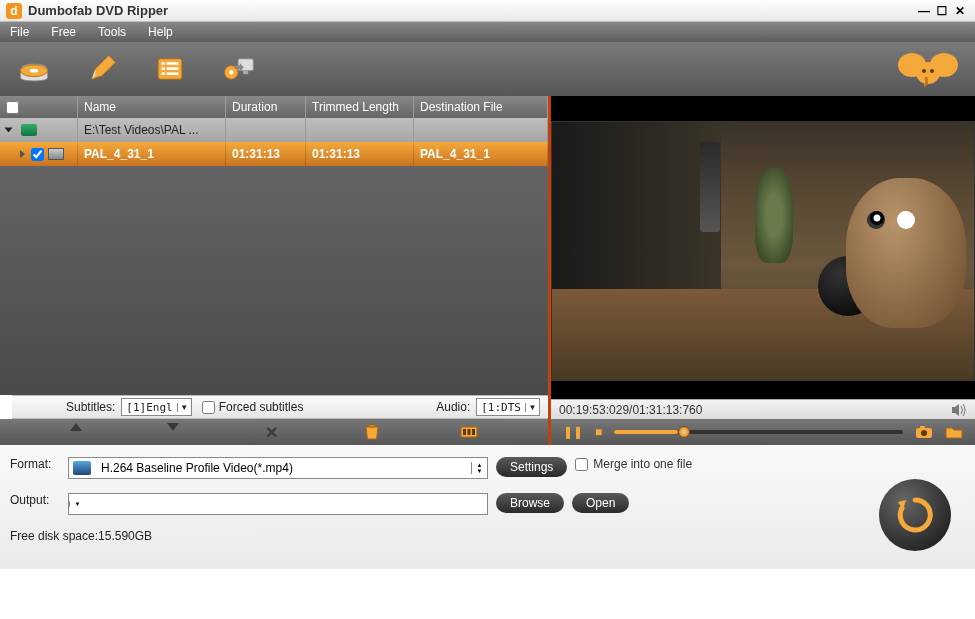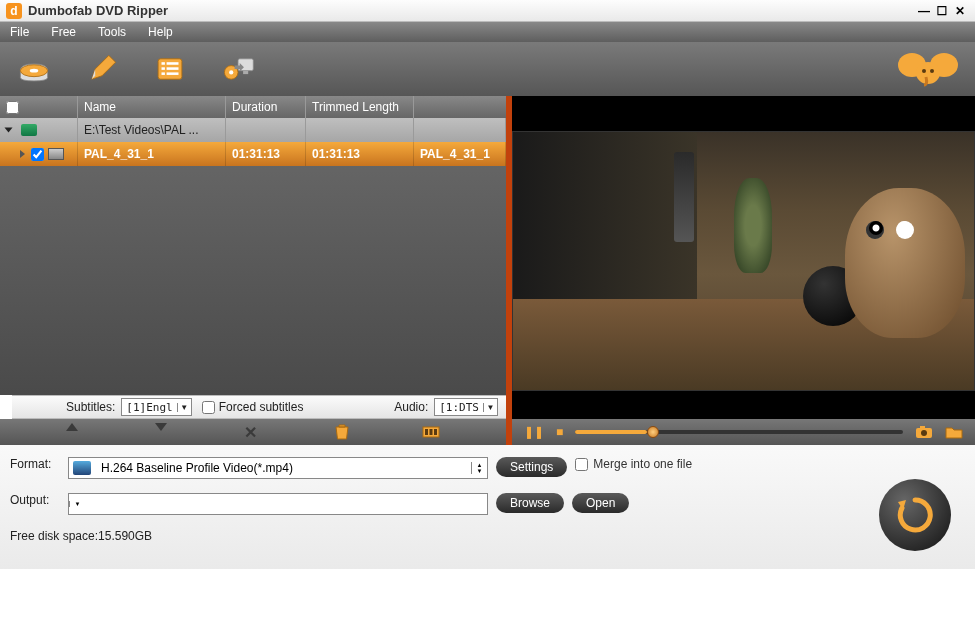--- a/index.html
+++ b/index.html
@@ -18,21 +18,21 @@
 
 .toolbar { height:54px; background:linear-gradient(#7a7a7a,#565656); display:flex; align-items:center; padding:0 15px; gap:30px; }
 .toolbtn { width:38px; height:38px; display:flex; align-items:center; justify-content:center; cursor:pointer; }
 .toolbtn svg { width:34px; height:34px; }
 .toolbar .spacer { flex:1; }
 .elephant { width:64px; height:40px; position:relative; }
 .elephant svg { width:64px; height:40px; }
 
 
 .center { display:flex; height:349px; }
-.leftpanel { width:512px; display:flex; flex-direction:column; border-right:6px solid #c2410c; }
+.leftpanel { width:551px; display:flex; flex-direction:column; border-right:3px solid #c2410c; }
 .rightpanel { flex:1; display:flex; flex-direction:column; background:#000; }
 
 
 .thead { height:22px; background:linear-gradient(#888,#666); display:flex; color:#fff; font-size:11px; align-items:center; }
 .thead .cell { padding:0 6px; border-right:1px solid #999; height:100%; display:flex; align-items:center; }
 .col-chk { width:78px; justify-content:flex-start; padding-left:12px; }
 .col-name { width:148px; }
 .col-dur { width:80px; }
 .col-trim { width:108px; }
 .col-dest { flex:1; }
@@ -178,20 +178,21 @@
 <div class="center">
 
   <div class="leftpanel">
     <div class="thead">
       <div class="cell col-chk">
           <input type="checkbox" style="">
         </div>
       <div class="cell col-name">Name</div>
       <div class="cell col-dur">Duration</div>
       <div class="cell col-trim">Trimmed Length</div>
+      <div class="cell col-dest">Destination File</div>
     </div>
     <div class="treearea">
       <div class="row treerow1">
         <div class="cell col-chk" style="gap:4px">
             <span class="arrow"></span>
             <span class="discicon"></span>
           </div>
         <div class="cell col-name">E:\Test Videos\PAL ...</div>
         <div class="cell col-dur"></div>
           <div class="cell col-trim"></div>
@@ -249,20 +250,27 @@
     <div class="preview">
       <div class="frame">
         <div class="wall"></div>
           <div class="lamp"></div>
           <div class="vase"></div>
           <div class="table"></div>
           <div class="vase2"></div>
           <div class="chip"></div>
       </div>
     </div>
+    <div class="timebar">
+      <span>00:19:53:029/01:31:13:760</span>
+      <svg class="vol" viewBox="0 0 16 14">
+          <path d="M1 4 h3 l4 -3 v12 l-4 -3 h-3 Z" fill="#777"></path>
+          <path d="M10 3 Q13 7 10 11 M12 1 Q16 7 12 13" stroke="#777" fill="none"></path>
+        </svg>
+    </div>
     <div class="pctrl">
       <span class="glyph">❚❚</span>
       <span class="glyph">■</span>
       <div class="seek">
           <div class="seekfill"></div>
           <div class="seekknob"></div>
         </div>
       <svg class="cam" viewBox="0 0 18 14">
           <rect x="1" y="3" width="16" height="10" rx="2" fill="#f5a93b"></rect>
           <circle cx="9" cy="8" r="3" fill="#5a3a10"></circle>

